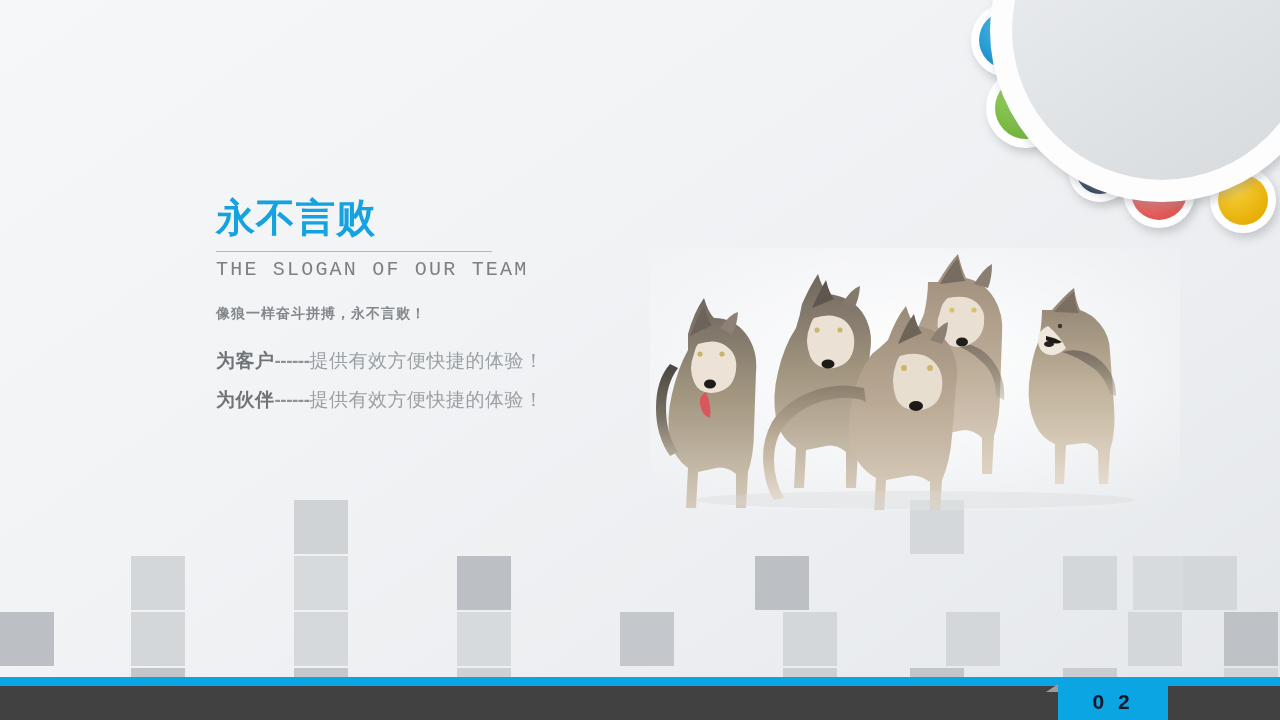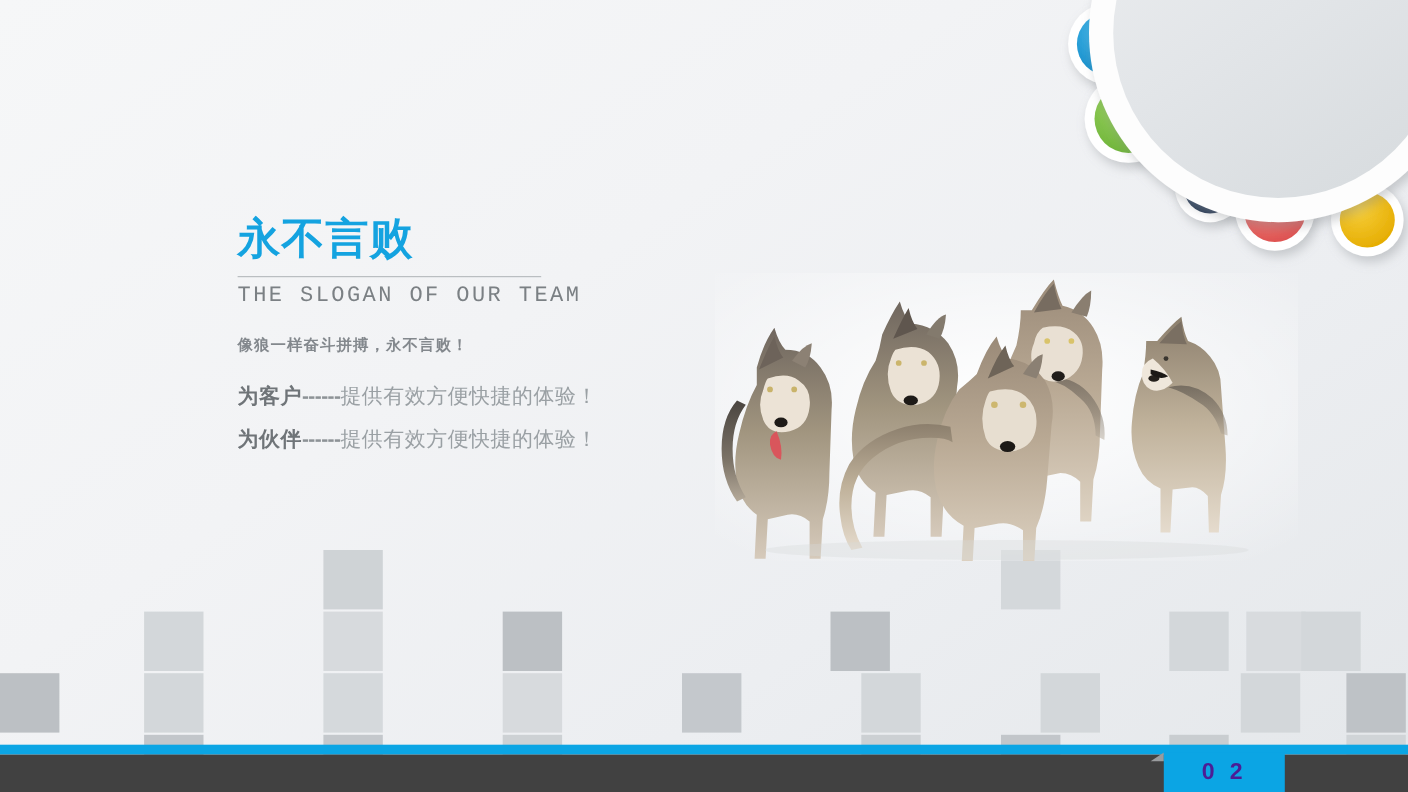--- a/index.html
+++ b/index.html
@@ -133,21 +133,21 @@
     height: 34px;
     background: #414141;
   }
   #pagebox {
     position: absolute;
     left: 1058px;
     bottom: 0;
     width: 110px;
     height: 36px;
     background: #0ba5e4;
-    color: #4c1d95;
+    color: #0f172a;
     font-size: 21px;
     font-weight: bold;
     letter-spacing: 4px;
     display: flex;
     align-items: center;
     justify-content: center;
   }
   #pagenotch {
     position: absolute;
     left: 1046px;

